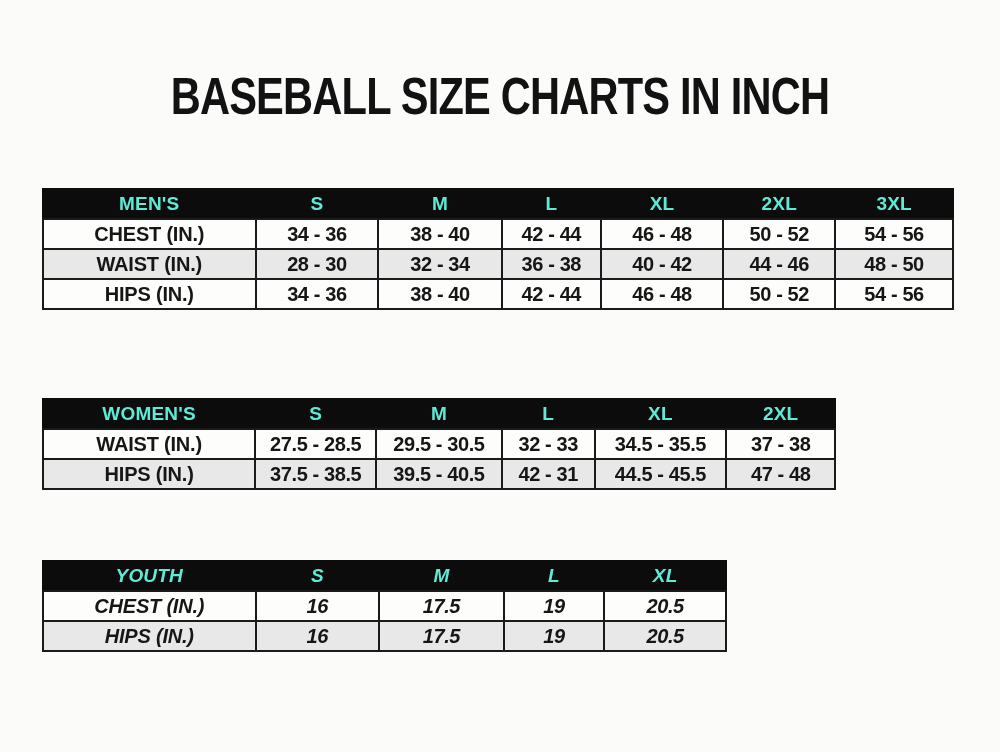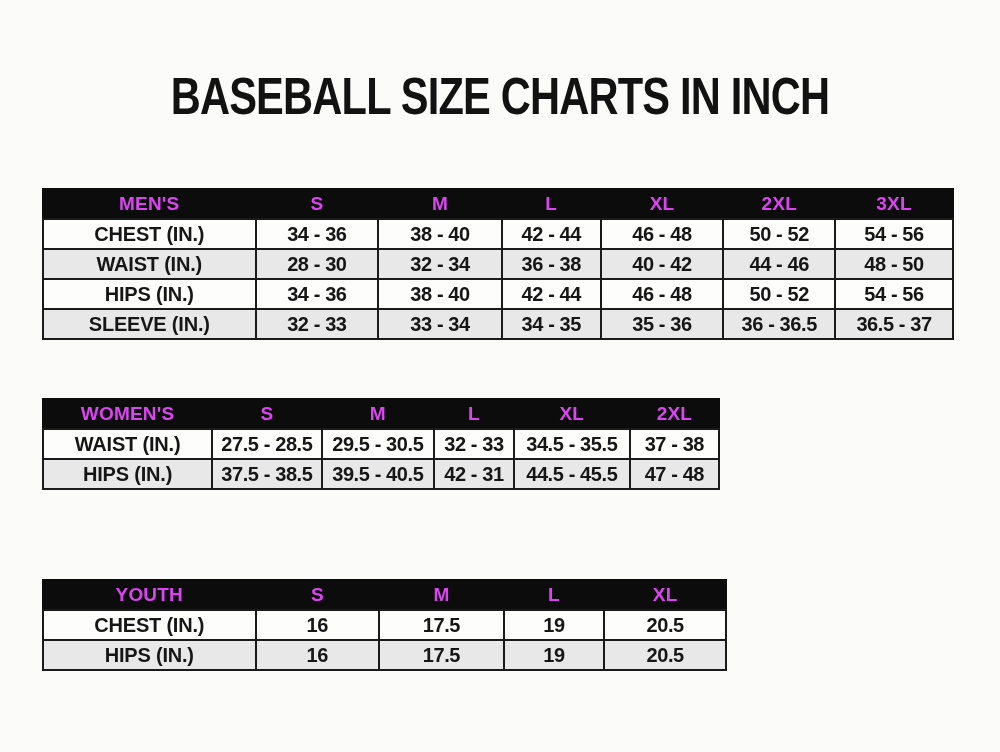--- a/index.html
+++ b/index.html
@@ -31,41 +31,41 @@
     letter-spacing: -1px;
     transform: scaleX(0.80);
     transform-origin: 50% 50%;
     white-space: nowrap;
   }
   .tbl-wrap {
     position: absolute;
     left: 42px;
   }
   .tbl-wrap.mens   { top: 188px; width: 912px; }
-  .tbl-wrap.womens { top: 398px; width: 678px; }
-  .tbl-wrap.youth  { top: 579px; width: 685px; }
+  .tbl-wrap.womens { top: 398px; width: 794px; }
+  .tbl-wrap.youth  { top: 560px; width: 685px; font-style: italic; }
 
   table {
     border-collapse: collapse;
     table-layout: fixed;
     border-spacing: 0;
   }
   th, td {
     border: 2px solid #1a1a1a;
     padding: 0;
     height: 28px;
     text-align: center;
     vertical-align: middle;
     font-weight: 700;
     white-space: nowrap;
     overflow: hidden;
   }
   thead th {
     background: #0c0c0c;
-    color: #d946ef;
+    color: #5eead4;
     border-color: #0c0c0c;
     border-bottom-color: #1a1a1a;
     font-size: 19px;
     letter-spacing: 0.2px;
   }
   tbody td {
     font-size: 20px;
     color: #161616;
     letter-spacing: -0.4px;
   }
@@ -124,29 +124,20 @@
           </tr>
           <tr>
             <td>HIPS (IN.)</td>
             <td>34 - 36</td>
             <td>38 - 40</td>
             <td>42 - 44</td>
             <td>46 - 48</td>
             <td>50 - 52</td>
             <td>54 - 56</td>
           </tr>
-          <tr>
-            <td>SLEEVE (IN.)</td>
-            <td>32 - 33</td>
-            <td>33 - 34</td>
-            <td>34 - 35</td>
-            <td>35 - 36</td>
-            <td>36 - 36.5</td>
-            <td>36.5 - 37</td>
-          </tr>
         </tbody>
       </table>
     </section>
   <section class="tbl-wrap womens">
       <table>
         <colgroup>
           <col style="width: 213px;">
           <col style="width: 121px;">
           <col style="width: 126px;">
           <col style="width: 93px;">

